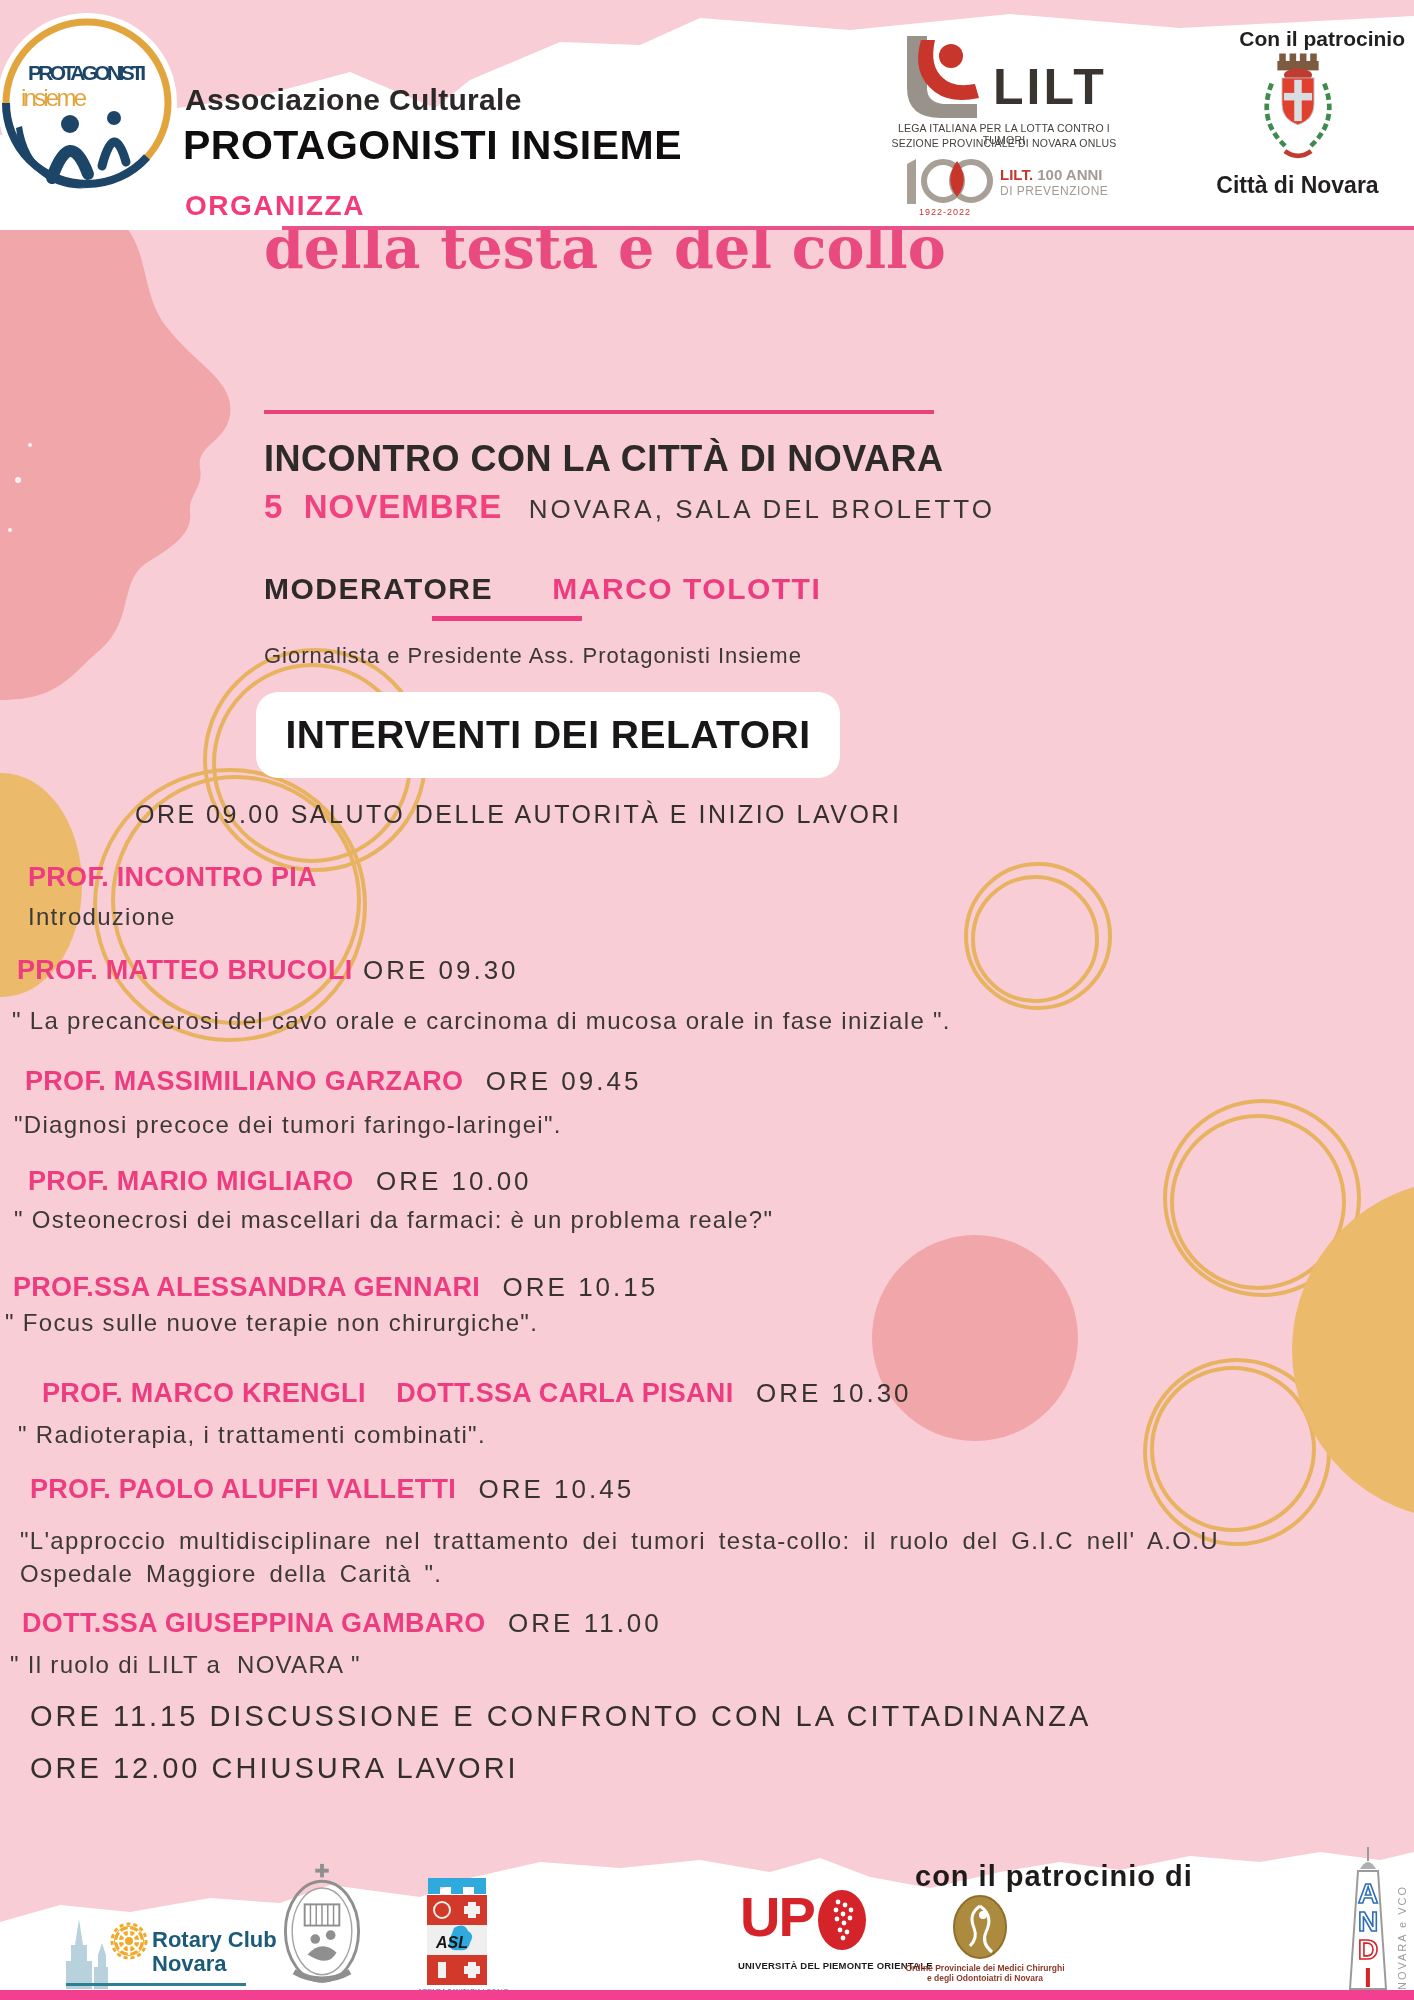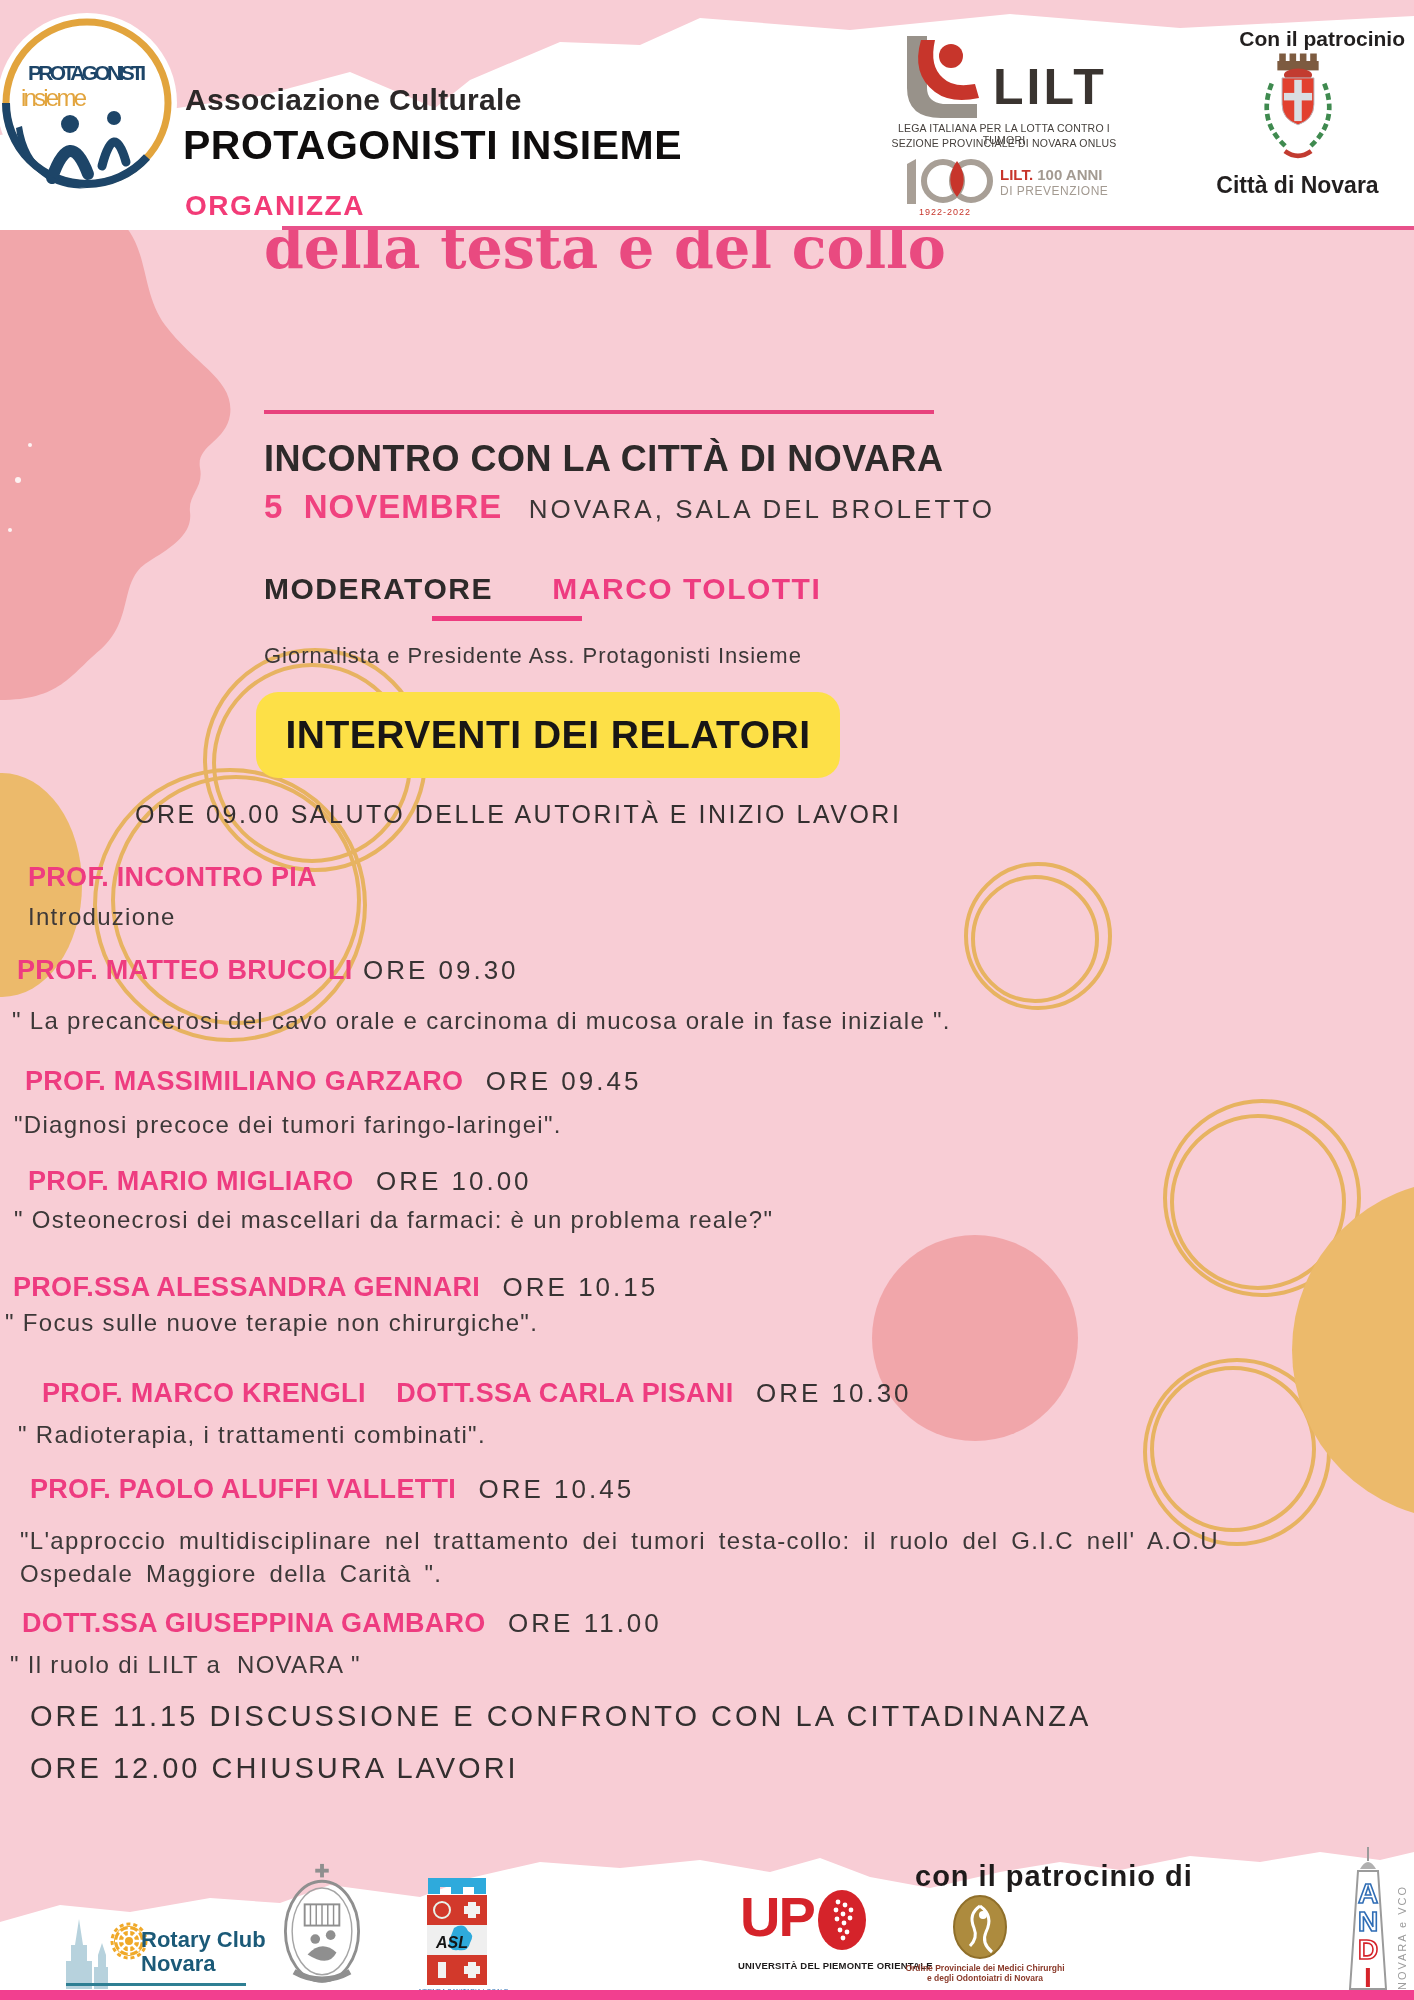--- a/index.html
+++ b/index.html
@@ -38,41 +38,41 @@
   .title-underline{left:264px;top:410px;width:670px;height:4px;background:#e8427d;}
   .meeting{left:264px;top:438px;font-size:36px;font-weight:bold;color:#2e2a2a;letter-spacing:.5px;}
   .date-row{left:264px;top:488px;white-space:nowrap;text-align:center;}
   .date{font-size:33px;font-weight:bold;color:#f0427f;letter-spacing:1px;white-space:pre;}
   .venue{font-size:26px;color:#3a3636;letter-spacing:3px;margin-left:22px;}
   .mod-row{left:264px;top:572px;white-space:nowrap;}
   .mod-label{font-size:30px;font-weight:bold;color:#2e2a2a;letter-spacing:1.5px;}
   .mod-name{font-size:30px;font-weight:bold;color:#ee3c80;letter-spacing:1.5px;margin-left:55px;}
   .mod-underline{left:432px;top:616px;width:150px;height:5px;background:#ee3c80;}
   .mod-role{left:264px;top:643px;font-size:22px;color:#3b3737;letter-spacing:1px;}
-  .badge{left:256px;top:692px;width:584px;height:86px;background:#fde047;border-radius:22px;
+  .badge{left:256px;top:692px;width:584px;height:86px;background:#ffffff;border-radius:22px;
          display:flex;align-items:center;justify-content:center;}
   .badge-text{font-size:39px;font-weight:bold;color:#181616;letter-spacing:.5px;}
   .opening{left:135px;top:800px;font-size:25px;color:#332f2f;letter-spacing:2.5px;white-space:pre;}
 
   
   .row{white-space:nowrap;}
   .name{font-size:27px;font-weight:bold;color:#ee3c80;letter-spacing:.3px;}
   .name2{margin-left:26px;}
   .time{font-size:26px;color:#373333;letter-spacing:3px;margin-left:18px;}
   .tight .time{margin-left:6px;}
   .name2:empty,.time:empty{display:none;}
   .talk{font-size:24px;color:#3c3838;letter-spacing:1.3px;line-height:33px;white-space:pre;}
   .talk.wrap{white-space:pre-wrap;width:1290px;word-spacing:5px;}
   .closing{font-size:29px;color:#332f2f;letter-spacing:3px;white-space:pre;}
 
   
   .footer-band{left:0;top:1840px;width:1414px;height:160px;background:#ffffff;z-index:3;
     clip-path:polygon(0 82px,60px 65px,130px 72px,210px 58px,280px 63px,330px 45px,420px 57px,470px 38px,540px 22px,620px 28px,700px 20px,770px 32px,820px 18px,870px 37px,930px 48px,1000px 32px,1060px 22px,1120px 30px,1190px 16px,1260px 22px,1320px 12px,1380px 20px,1414px 12px,1414px 160px,0 160px);}
   .fitem{position:absolute;z-index:4;}
-  .rotary-text{left:141px;top:1928px;font-size:22px;font-weight:bold;color:#1b5a78;line-height:24px;}
+  .rotary-text{left:152px;top:1928px;font-size:22px;font-weight:bold;color:#1b5a78;line-height:24px;}
   .rotary-line{left:66px;top:1983px;width:180px;height:3px;background:#2e7f93;}
   .asl-sub{left:408px;top:1988px;width:110px;text-align:center;font-size:6.5px;color:#2e6fb5;line-height:7px;}
   .upo-block{left:740px;top:1888px;display:flex;align-items:flex-start;}
   .upo-word{font-size:56px;font-weight:bold;color:#d5232a;letter-spacing:-2px;line-height:58px;}
   .upo-sub{left:738px;top:1960px;font-size:9.5px;font-weight:bold;color:#1d1a1a;letter-spacing:.2px;}
   .patro2{left:915px;top:1860px;font-size:29px;font-weight:bold;color:#1e1b1b;letter-spacing:1px;}
   .ordine-text{left:905px;top:1963px;width:160px;text-align:center;font-size:8.5px;font-weight:bold;color:#8a3a2a;line-height:10px;}
   .bottom-bar{left:0;top:1990px;width:1414px;height:10px;background:#f23f8f;z-index:6;}
 </style>
 </head>

